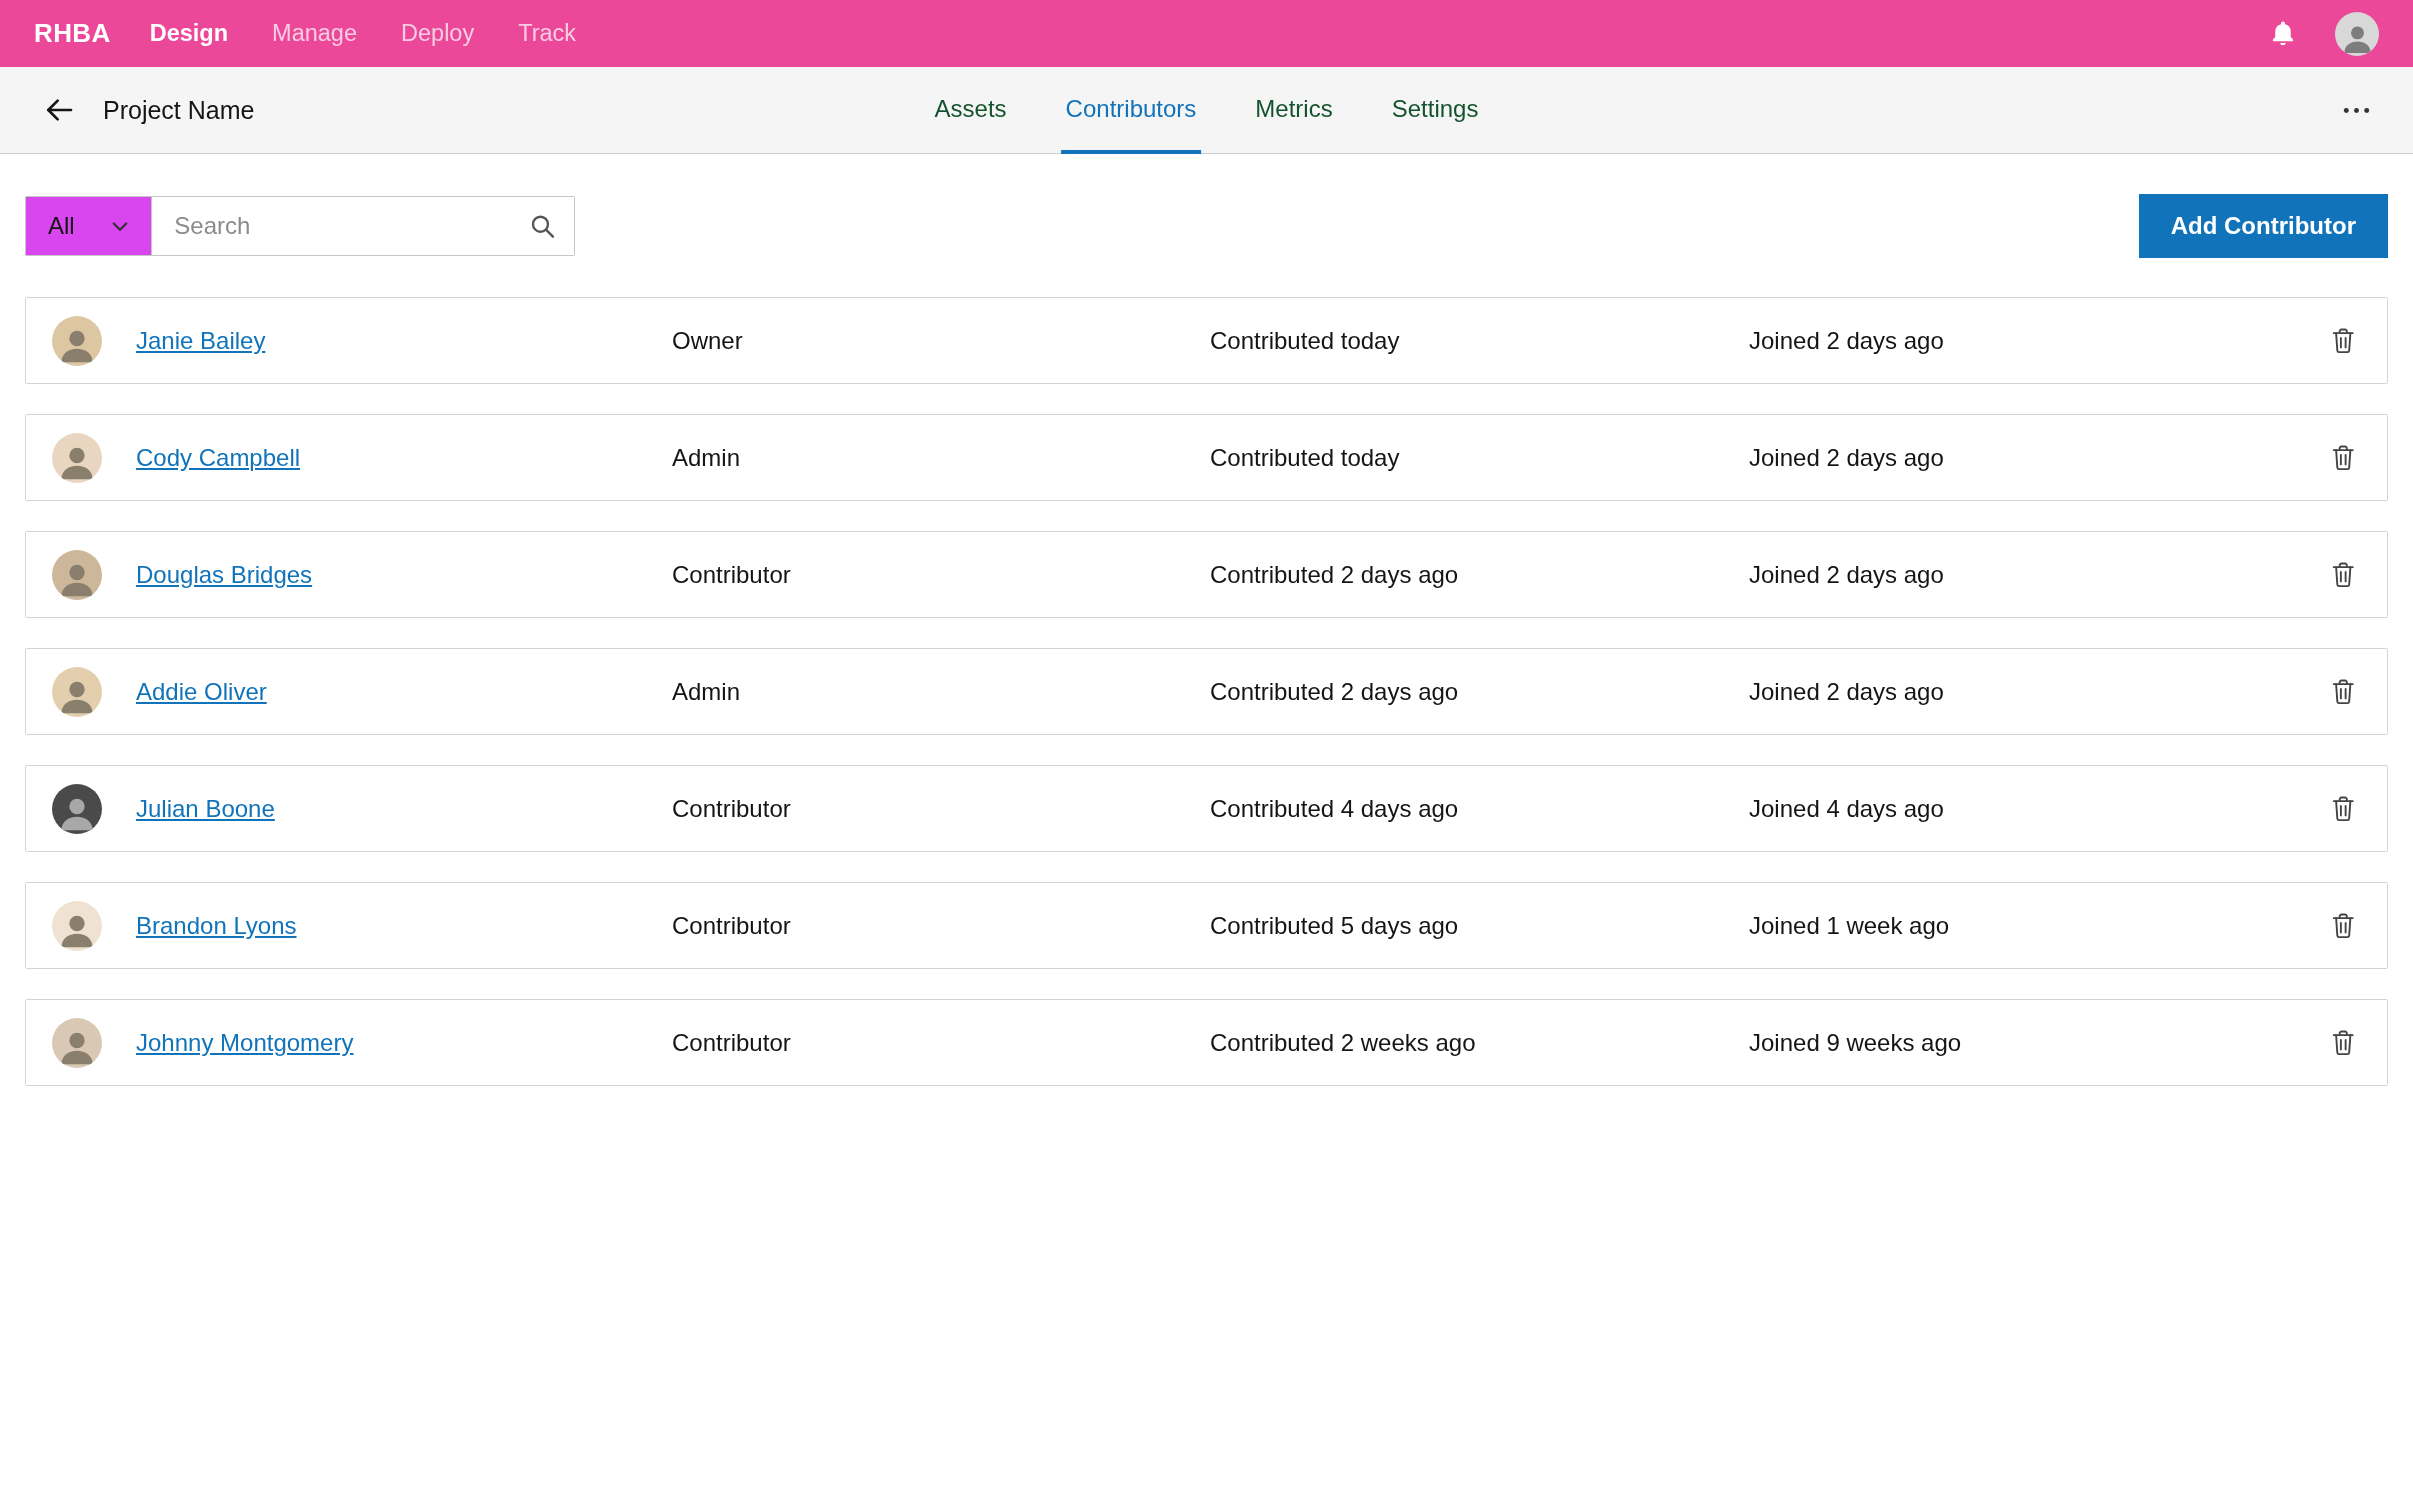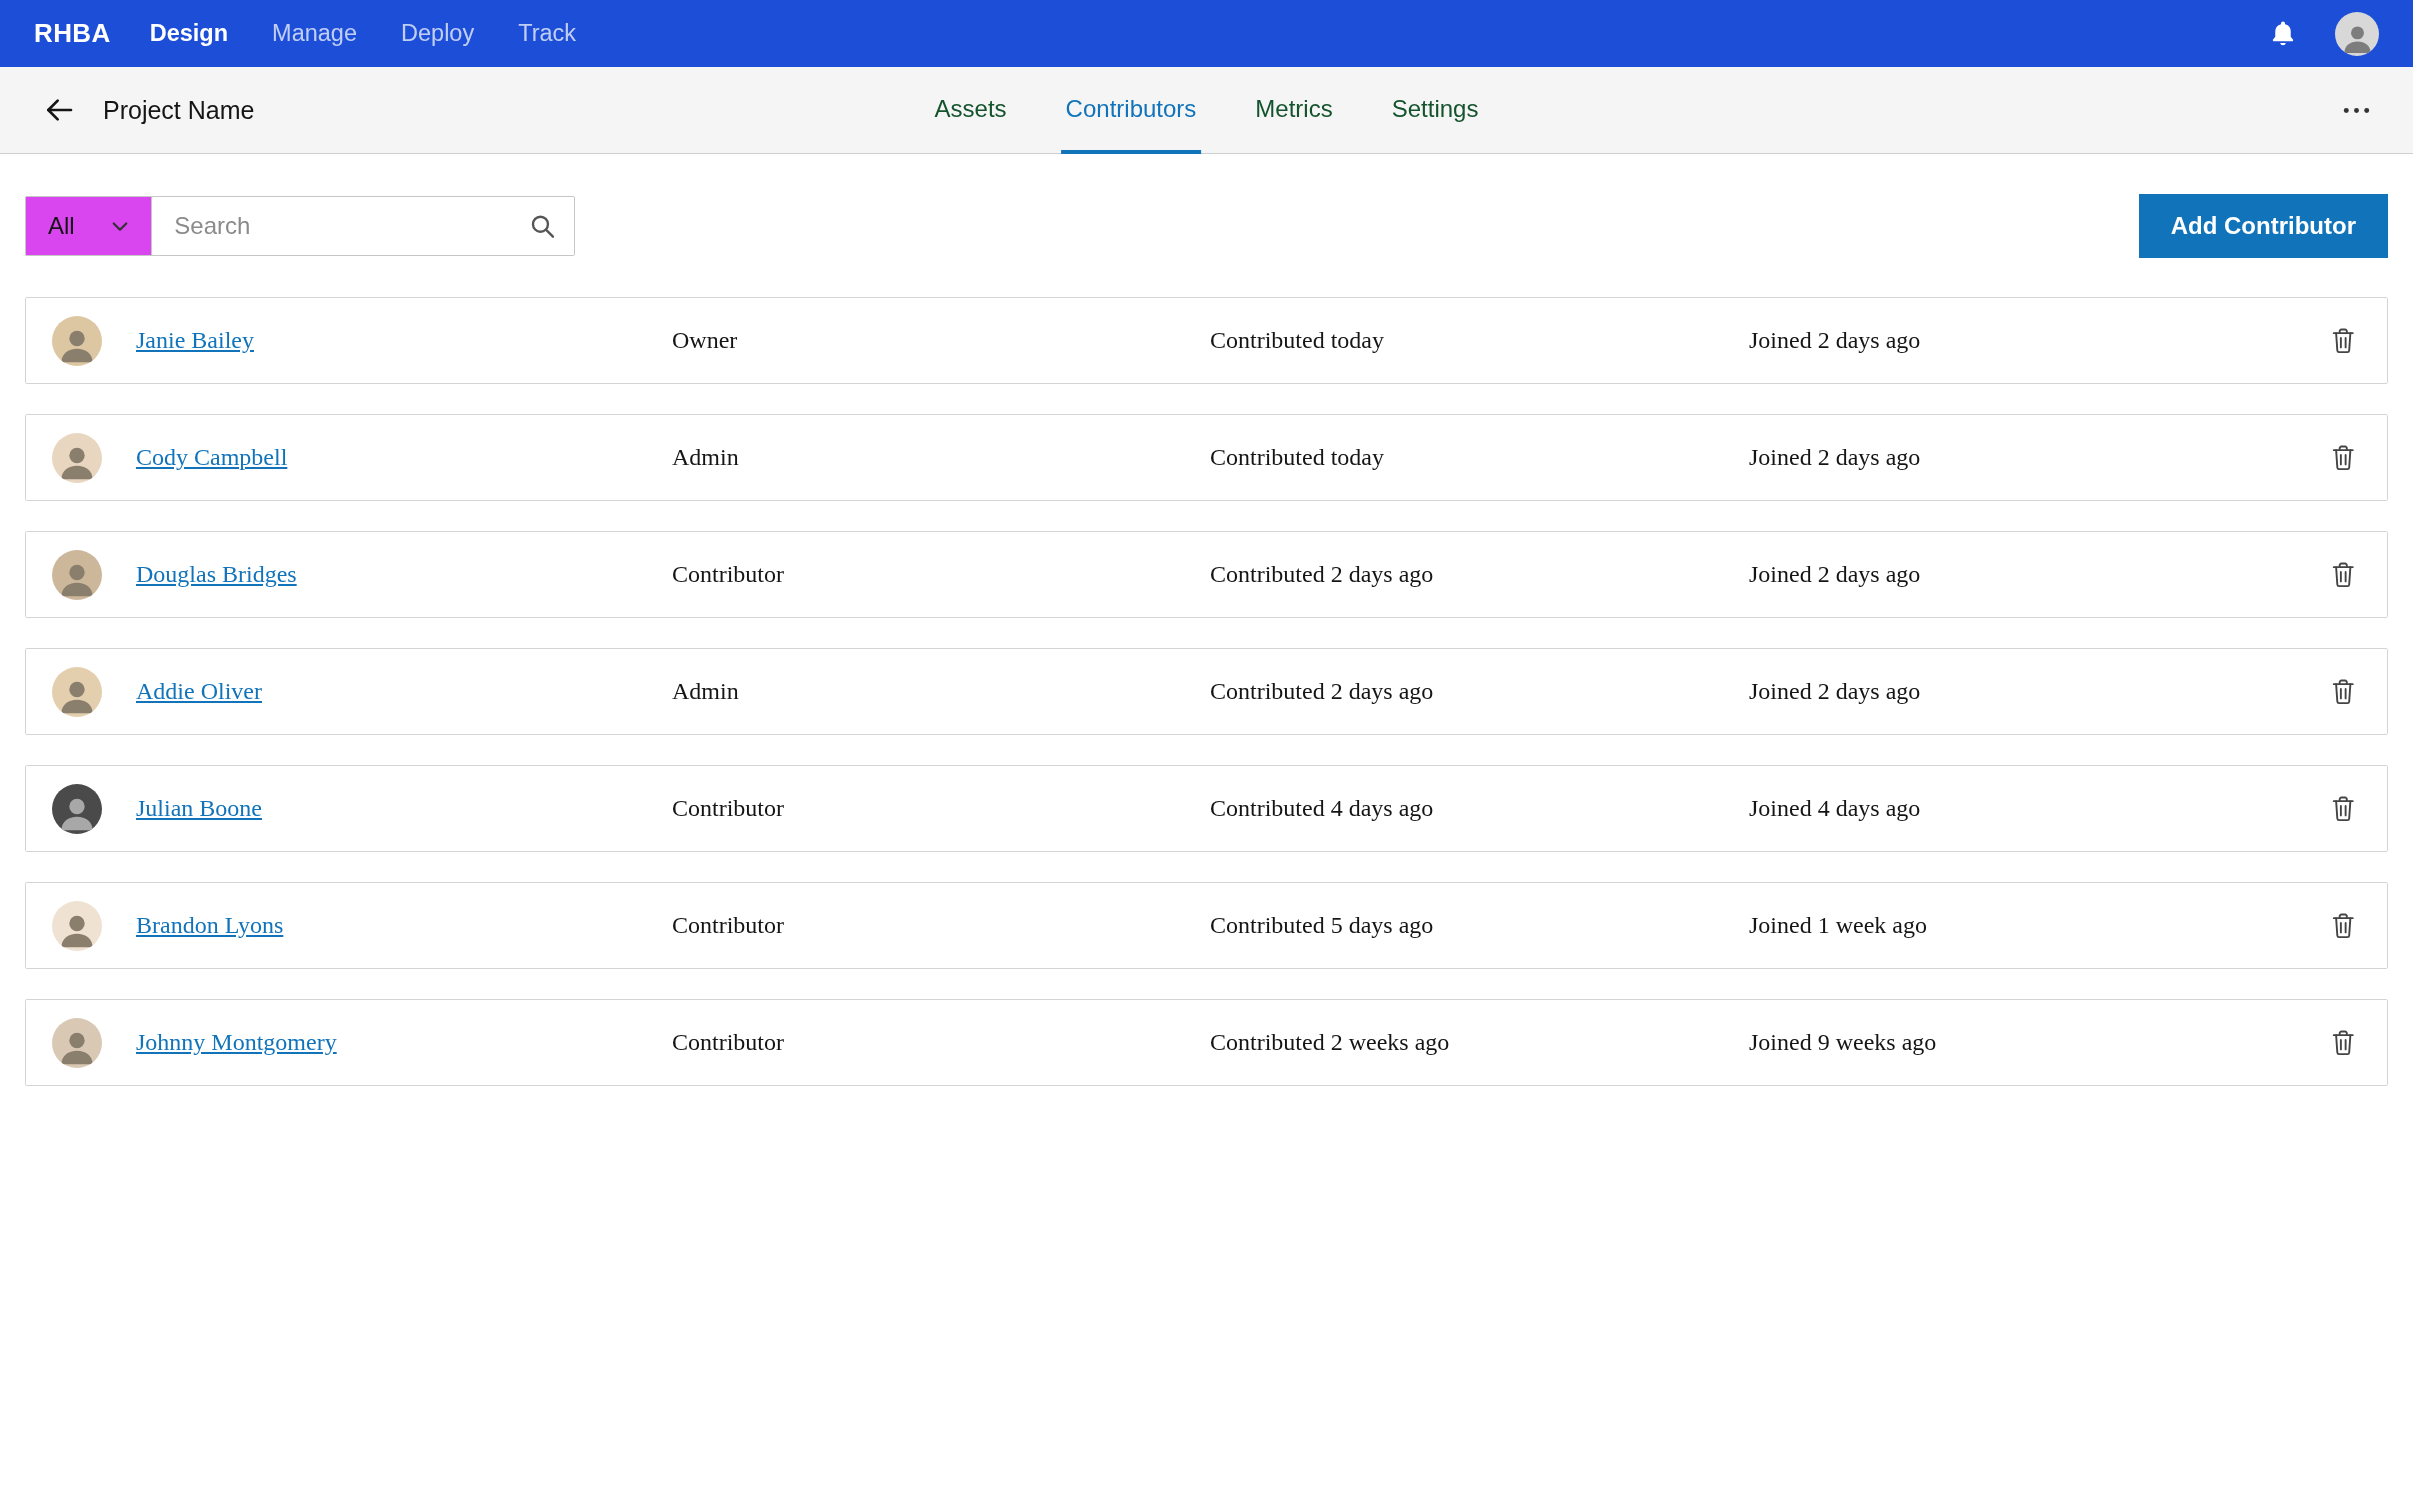--- a/index.html
+++ b/index.html
@@ -6,21 +6,21 @@
   html, body { width:2413px; height:1508px; overflow:hidden; }
   body {
     font-family:"Liberation Sans", sans-serif;
     background:#ffffff;
     color:#151515;
   }
 
   
   .topnav {
     height:67px;
-    background:#1d4ed8;
+    background:#ec4899;
     display:flex;
     align-items:center;
     padding:0 34px;
   }
   .brand {
     color:#ffffff;
     font-weight:700;
     font-size:26px;
     letter-spacing:0.4px;
     margin-right:17px;
@@ -140,21 +140,21 @@
     color:#ffffff;
     font-size:24px;
     font-weight:700;
     font-family:"Liberation Sans", sans-serif;
     border:none;
     border-radius:0;
     cursor:pointer;
   }
 
   
-  .contributors-list { margin:39px 25px 0 25px;font-family:Liberation Serif, serif; }
+  .contributors-list { margin:39px 25px 0 25px; }
   .contributor-row {
     height:87px;
     background:#ffffff;
     border:1.7px solid #d4d4d4;
     border-radius:1.7px;
     display:grid;
     grid-template-columns:84px 536px 538px 539px 1fr 54px;
     align-items:center;
     padding:0 22px 0 26px;
     margin-bottom:30px;

